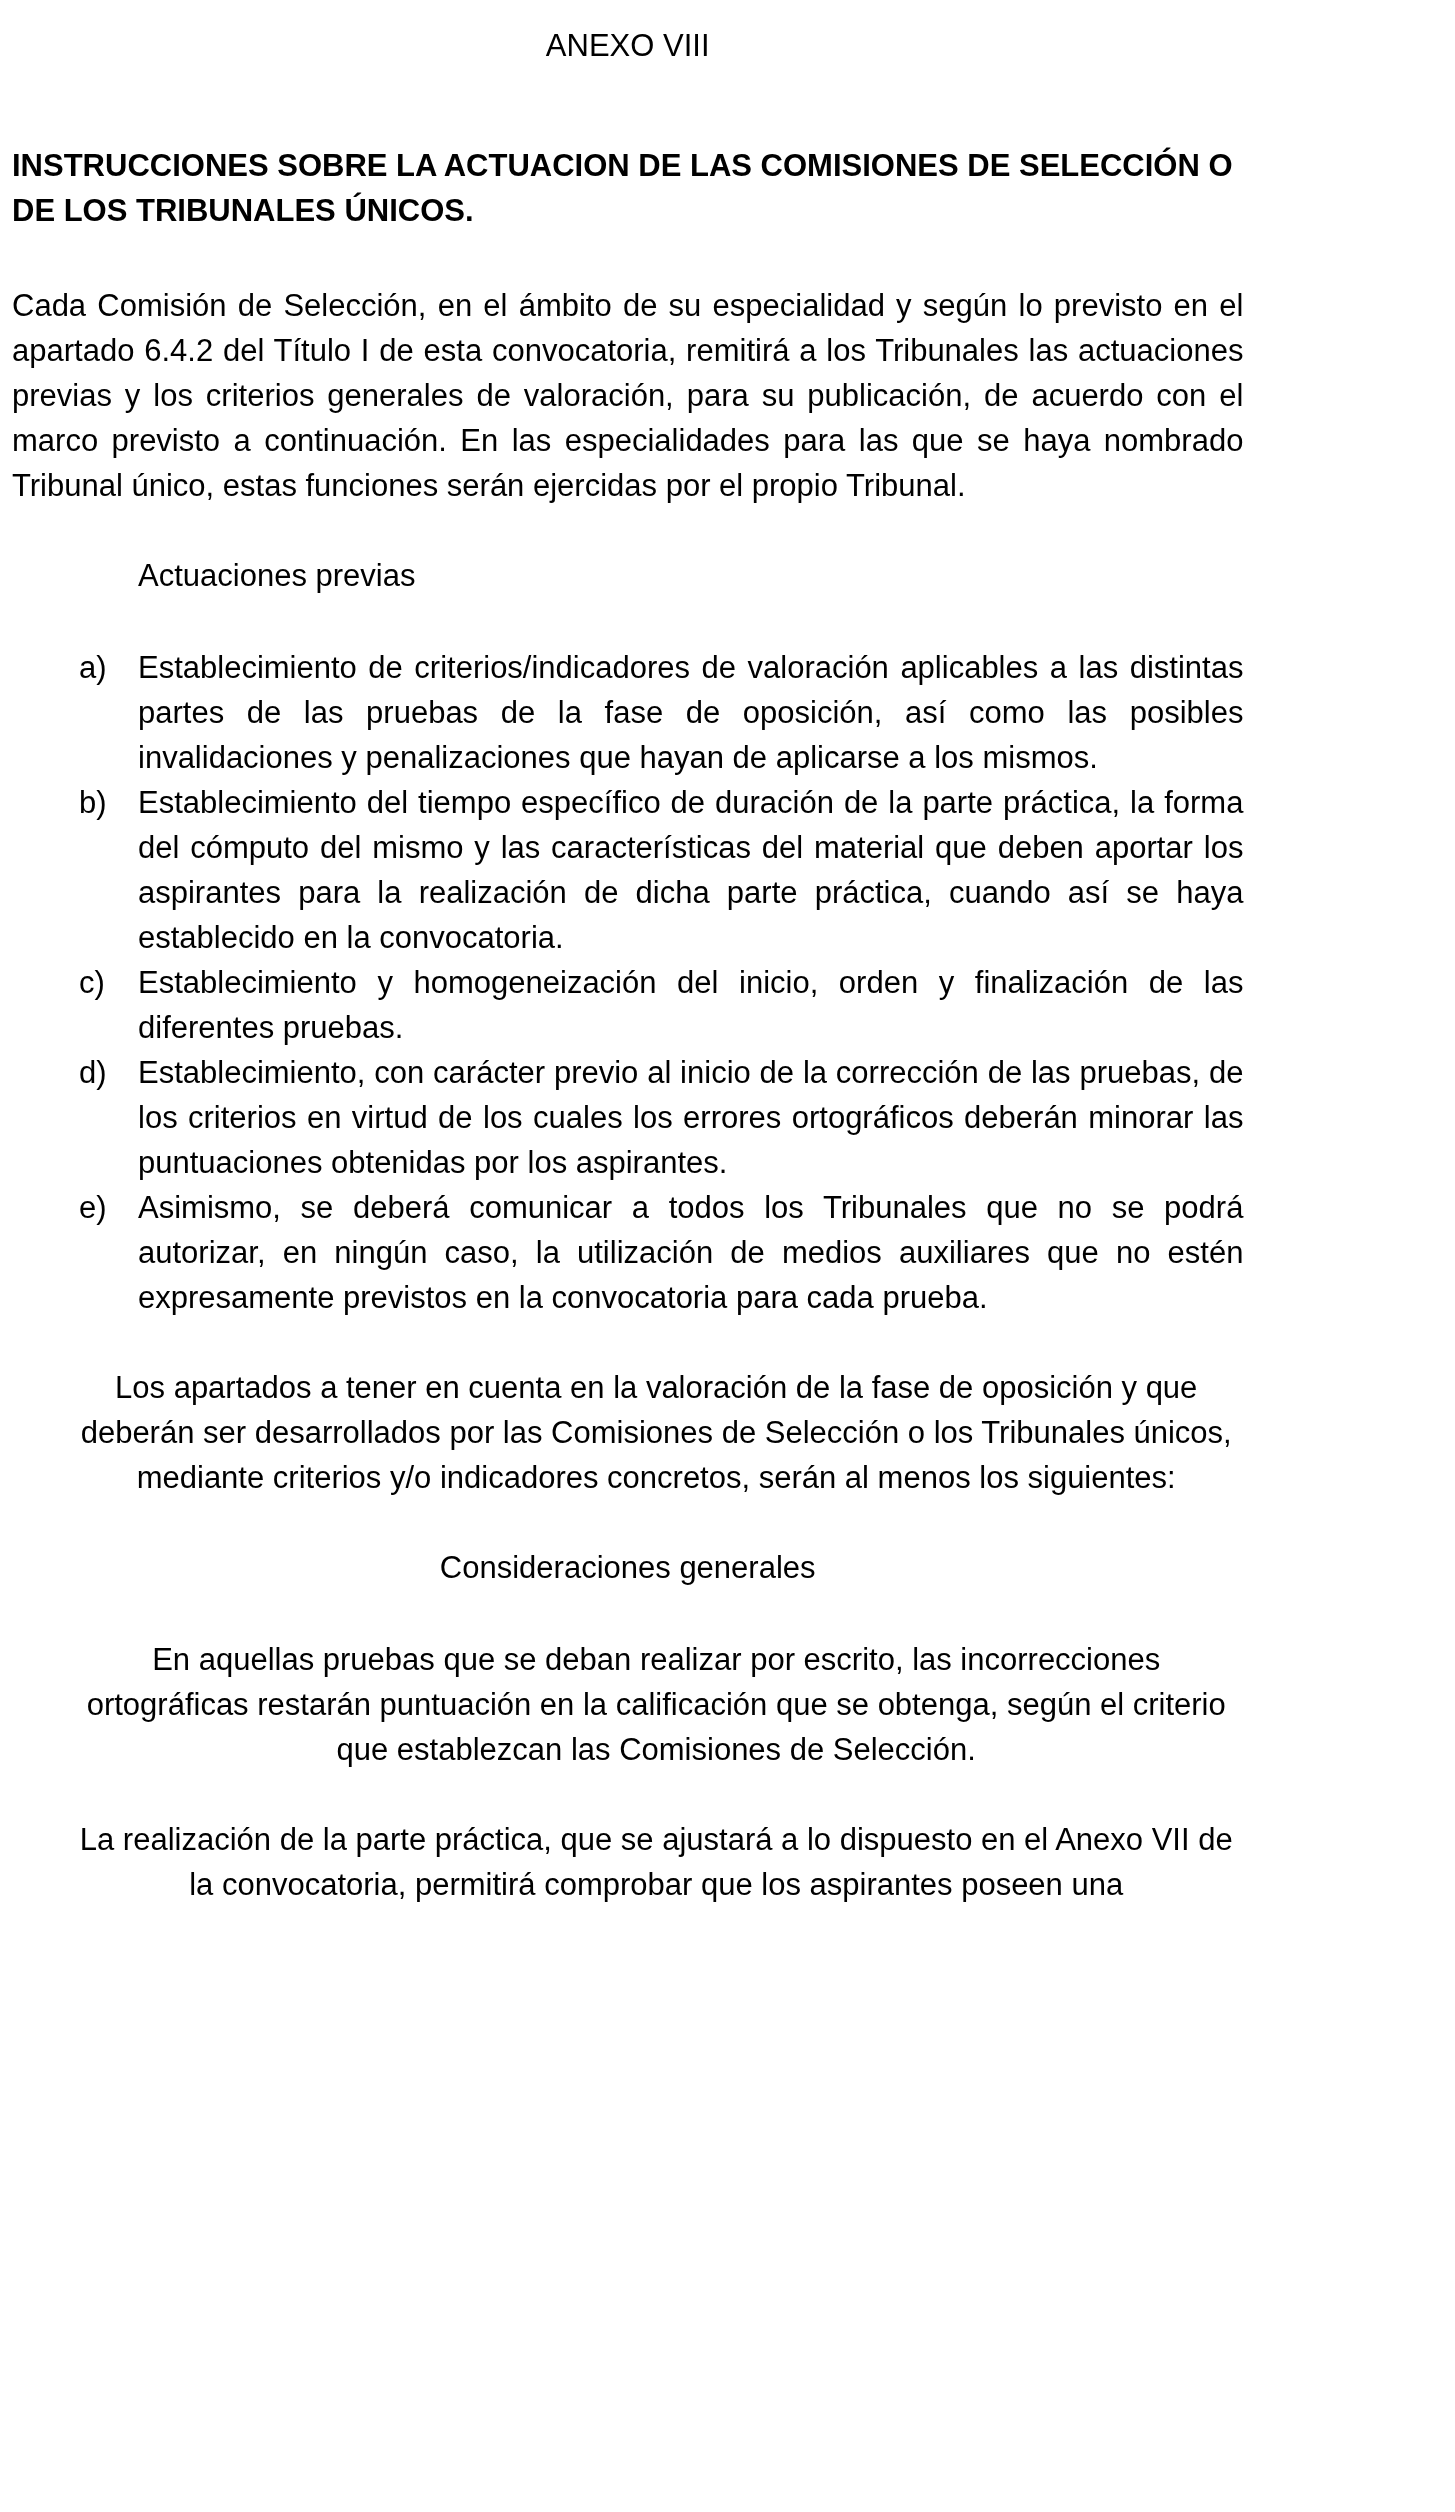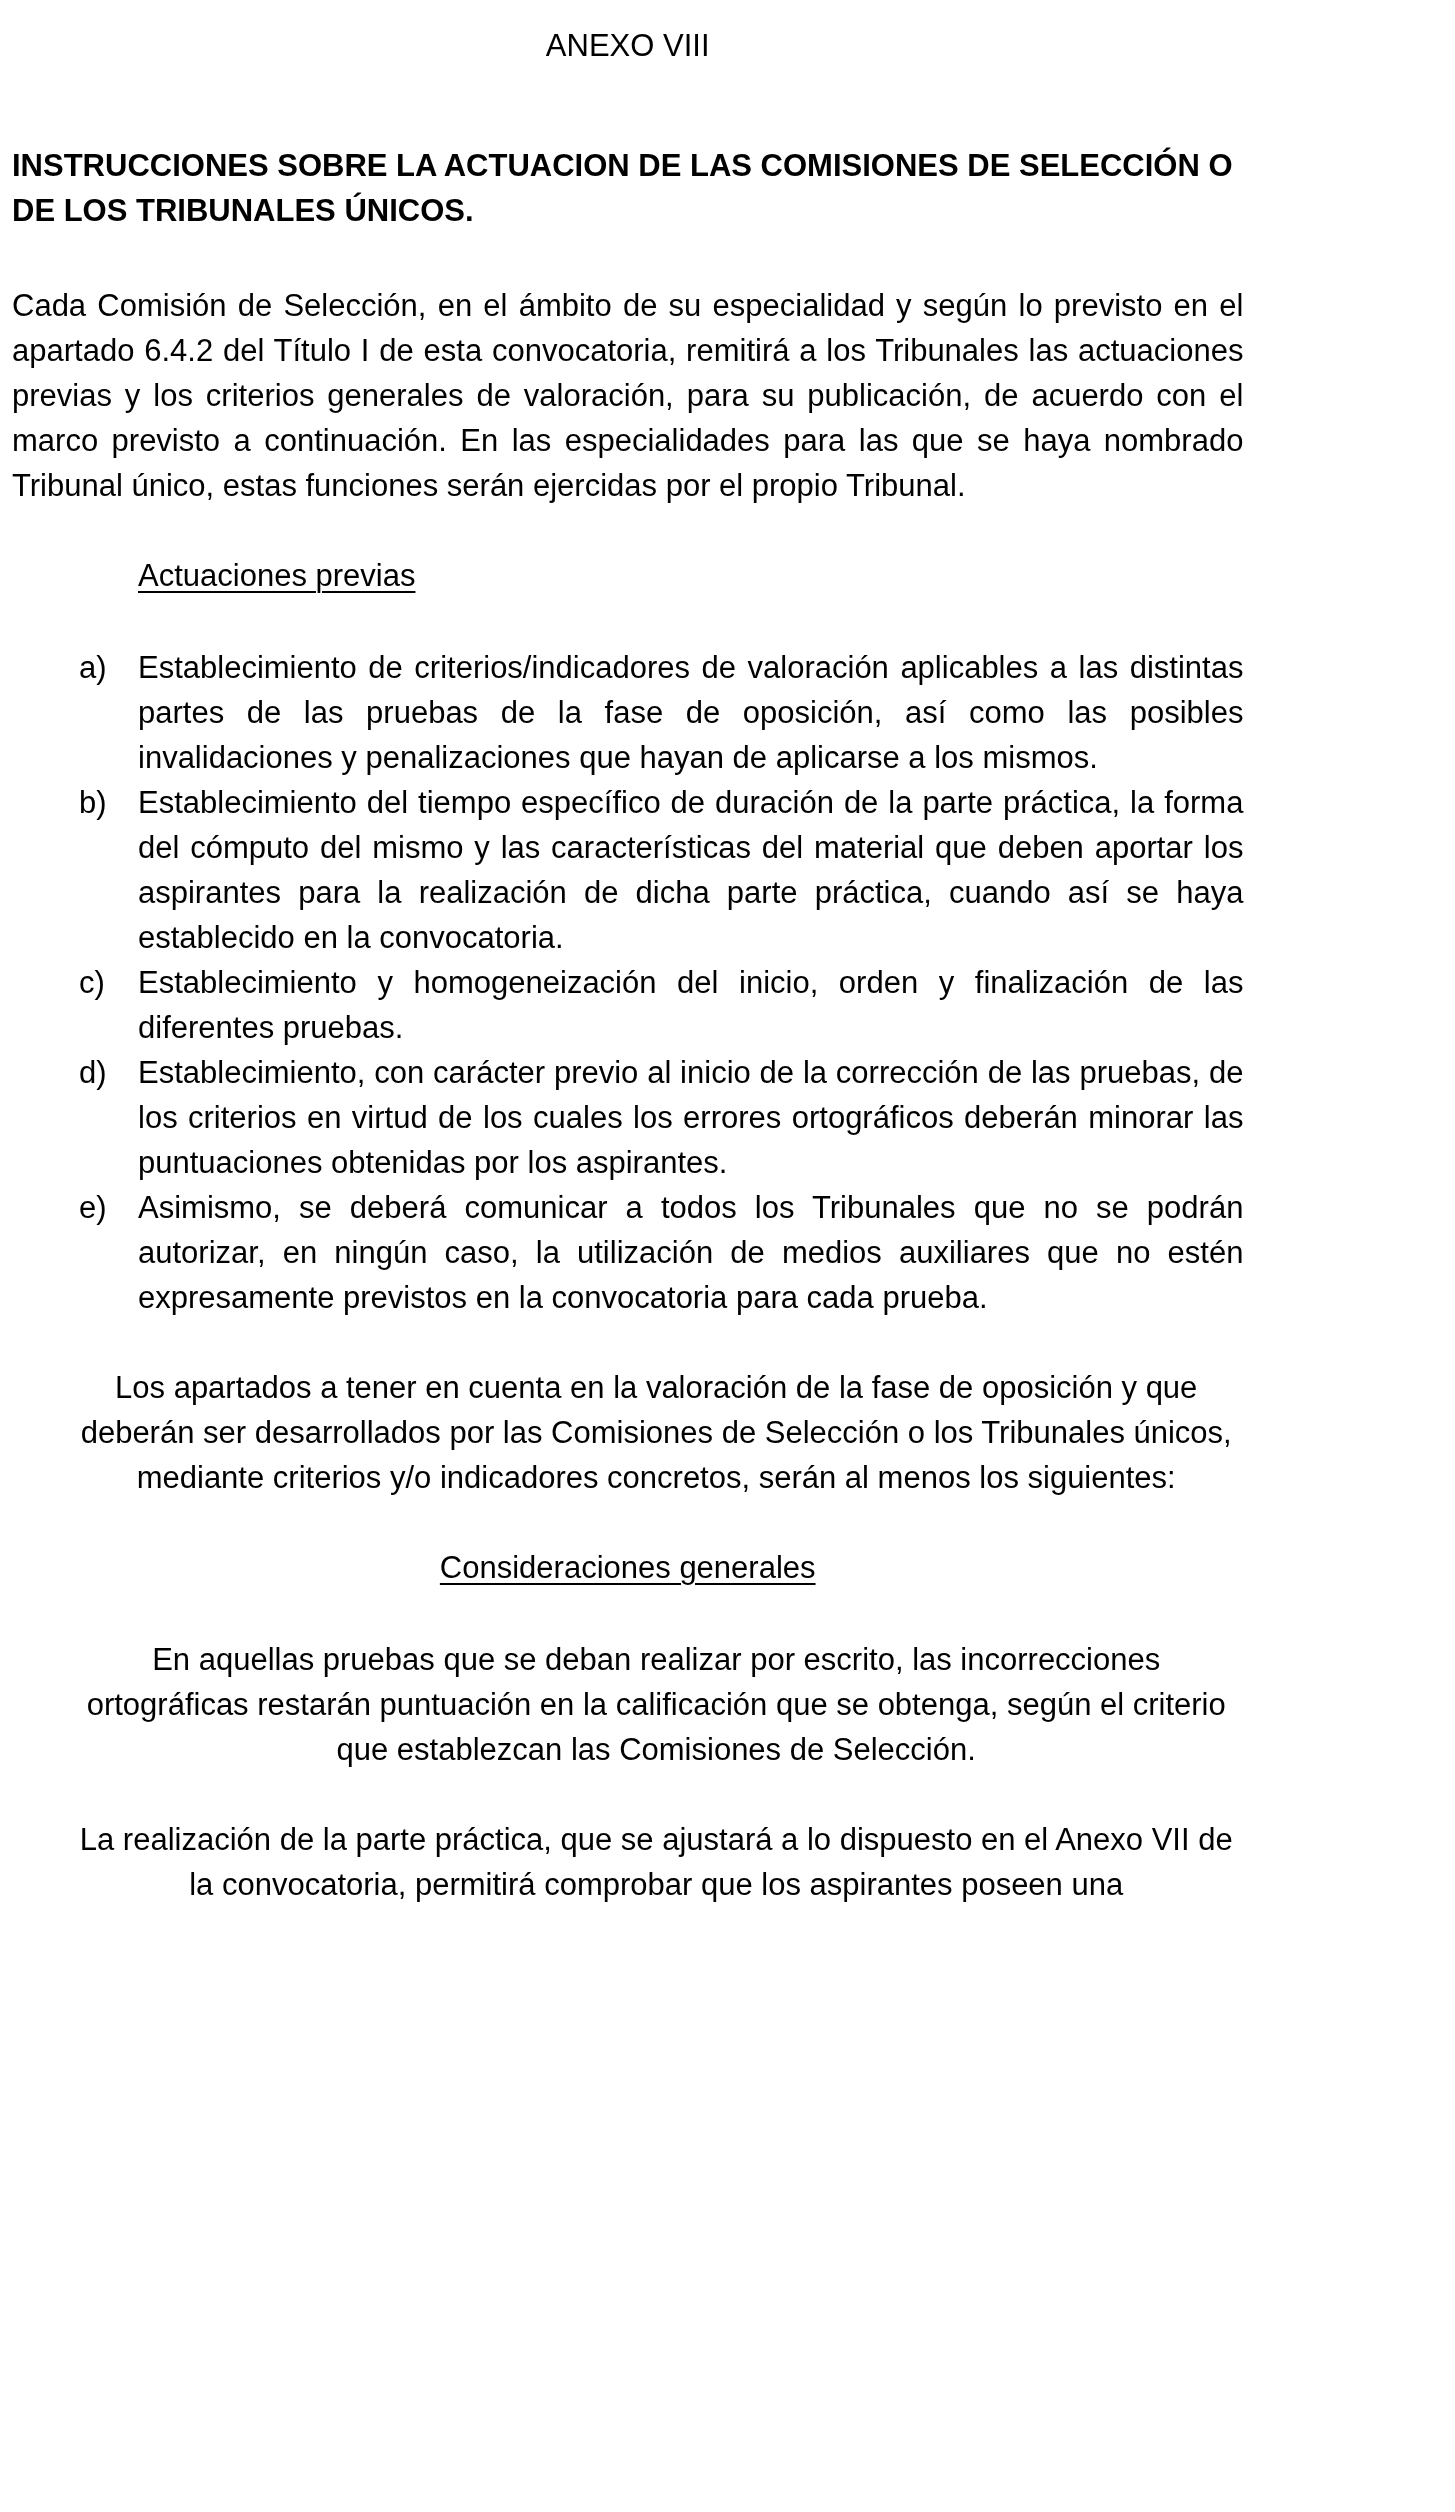--- a/index.html
+++ b/index.html
@@ -35,21 +35,20 @@
     margin: 0 0 45px 0;
   }
   .indent-mid {
     margin-left: 57px;
     text-align: center;
   }
   .criterios-indent {
     margin-left: 52px;
   }
   .subheading {
-    text-decoration: underline;
     text-underline-offset: 5.2px;
     text-decoration-thickness: 1.7px;
     font-weight: 400;
     margin: 2px 0 47px 0;
   }
   .subheading-deep {
     margin-left: 126px;
   }
   .criterios-heading {
     text-align: justify;
@@ -95,21 +94,21 @@
     <div class="list-item">
       <span class="marker">c)</span>
       <span class="item-text">Establecimiento y homogeneización del inicio, orden y finalización de las diferentes pruebas.</span>
     </div>
     <div class="list-item">
       <span class="marker">d)</span>
       <span class="item-text">Establecimiento, con carácter previo al inicio de la corrección de las pruebas, de los criterios en virtud de los cuales los errores ortográficos deberán minorar las puntuaciones obtenidas por los aspirantes.</span>
     </div>
     <div class="list-item">
       <span class="marker">e)</span>
-      <span class="item-text">Asimismo, se deberá comunicar a todos los Tribunales que no se podrán autorizar, en ningún caso, la utilización de medios auxiliares que no estén expresamente previstos en la convocatoria para cada prueba.</span>
+      <span class="item-text">Asimismo, se deberá comunicar a todos los Tribunales que no se podrá autorizar, en ningún caso, la utilización de medios auxiliares que no estén expresamente previstos en la convocatoria para cada prueba.</span>
     </div>
   </div>
 
 
   <p class="para indent-mid">Los apartados a tener en cuenta en la valoración de la fase de oposición y que deberán ser desarrollados por las Comisiones de Selección o los Tribunales únicos, mediante criterios y/o indicadores concretos, serán al menos los siguientes:</p>
 
   <div class="subheading indent-mid">Consideraciones generales</div>
 
   <p class="para indent-mid">En aquellas pruebas que se deban realizar por escrito, las incorrecciones ortográficas restarán puntuación en la calificación que se obtenga, según el criterio que establezcan las Comisiones de Selección.</p>
 

